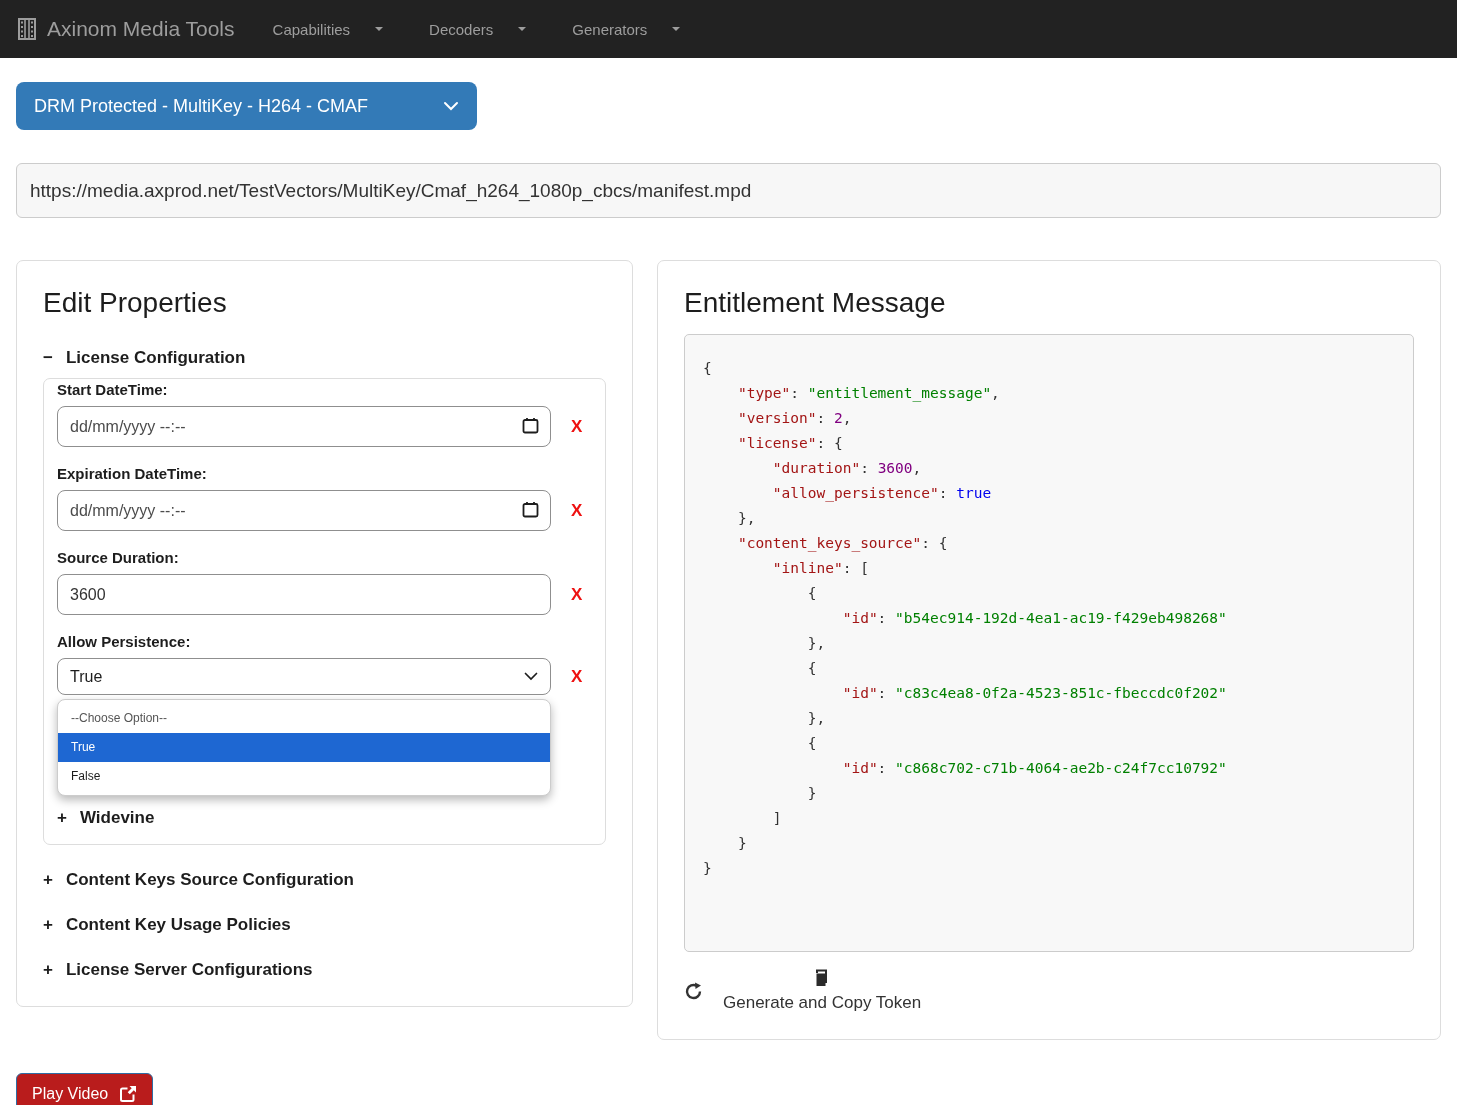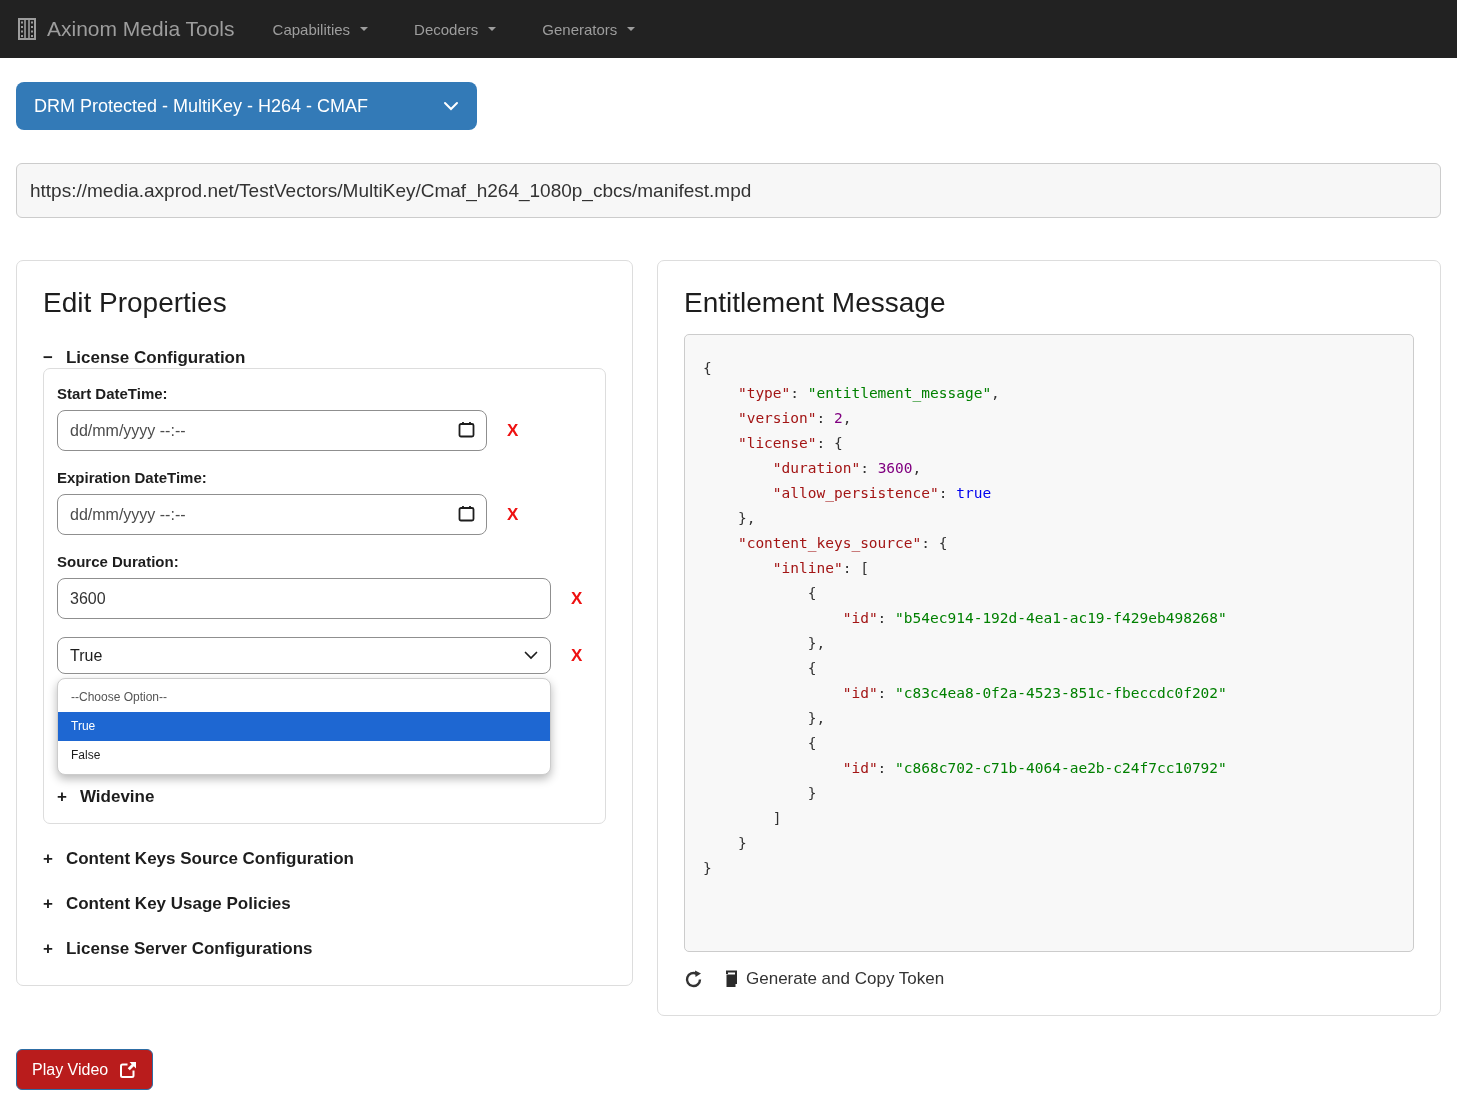--- a/index.html
+++ b/index.html
@@ -11,21 +11,21 @@
   }
 
   
   .navbar {
     height: 58px; background: #222;
     display: flex; align-items: center;
     padding: 0 16px;
   }
   .brand { display: flex; align-items: center; gap: 9px; color: #9d9d9d; font-size: 21px; cursor: default; }
   .nav-links { display: flex; margin-left: 38px; gap: 46px; }
-  .nav-item { color: #9d9d9d; font-size: 15px; display: flex; align-items: center; gap: 10px; cursor: pointer; }
+  .nav-item { color: #9d9d9d; font-size: 15px; display: flex; align-items: center; gap: 25px; cursor: pointer; }
   .caret { width: 0; height: 0; border-left: 4px solid transparent; border-right: 4px solid transparent; border-top: 4px solid #9d9d9d; }
   .nav-right { margin-left: auto; display: flex; align-items: center; gap: 20px; }
   .nav-email { color: #9d9d9d; font-size: 16px; }
   .signout-btn {
     background: #d9534f; border: 1px solid #d43f3a; color: #fff;
     font-size: 16px; border-radius: 4px; height: 38px; padding: 0 13px;
     display: flex; align-items: center; gap: 7px; cursor: pointer;
     font-family: "Liberation Sans", sans-serif;
   }
 
@@ -51,31 +51,31 @@
   .panels { display: flex; gap: 24px; margin-top: 42px; align-items: flex-start; }
   .panel { border: 1px solid #ddd; border-radius: 7px; background: #fff; padding: 26px; }
   .panel-left { width: 617px; flex: none; }
   .panel-right { flex: 1; display: flex; flex-direction: column; }
   .panel-title { font-size: 28px; font-weight: 400; color: #1d1d1d; }
 
   .section-head { display: flex; align-items: baseline; gap: 13px; font-size: 17px; font-weight: 700; color: #1d1d1d; cursor: pointer; }
   .section-head .toggle { font-weight: 700; }
   .head-license { margin-top: 29px; }
 
-  .fieldset { border: 1px solid #ddd; border-radius: 7px; padding: 16px 13px 16px; }
+  .fieldset { border: 1px solid #ddd; border-radius: 7px; margin-top: 10px; padding: 2px 13px 16px; }
   .field { margin-bottom: 18px; }
   .field-label { display: block; font-size: 15px; font-weight: 700; color: #1d1d1d; margin-bottom: 8px; }
   .input-row { display: flex; align-items: center; gap: 20px; }
   .text-input {
     width: 494px; height: 41px; border: 1px solid #8f8f8f; border-radius: 8px;
     padding: 0 12px; font-size: 16px; color: #333; background: #fff;
     font-family: "Liberation Sans", sans-serif;
   }
   .text-input::placeholder { color: #4c4c4c; opacity: 1; }
-  .datetime-wrap { position: relative; width: 430px; }
+  .datetime-wrap { position: relative; width: 494px; }
   .datetime-wrap .text-input { width: 100%; padding-right: 40px; }
   .cal-icon { position: absolute; right: 12px; top: 11px; }
   .clear-x { color: #ee1111; font-weight: 700; font-size: 17px; cursor: pointer; }
 
   .select-box {
     width: 494px; height: 37px; border: 1px solid #8f8f8f; border-radius: 8px;
     display: flex; align-items: center; justify-content: space-between;
     padding: 0 12px; font-size: 16px; color: #1d1d1d; background: #fff; cursor: pointer;
   }
   .select-popup {
@@ -100,21 +100,21 @@
     font-size: 14.5px; line-height: 25px; color: #333;
     white-space: pre; overflow: hidden;
   }
   .j-key  { color: #a31515; }
   .j-str  { color: #008000; }
   .j-num  { color: #800080; }
   .j-bool { color: #0000ee; }
 
   .gen-row { margin-top: 17px; display: flex; align-items: center; color: #333; }
   .gen-row .refresh { margin-right: 20px; cursor: pointer; display: flex; }
-  .gen-label-wrap { display: flex; align-items: center; gap: 5px; font-size: 17px; cursor: pointer; }
+  .gen-label-wrap { display: flex; align-items: center; gap: 5px; font-size: 17px; cursor: pointer; flex-direction: column; }
 
   
   .play-btn {
     margin: 33px 0 0 16px; background: #b91c1c; border: 1px solid #2e6da4; color: #fff;
     height: 41px; padding: 0 15px; border-radius: 6px; font-size: 16px;
     display: inline-flex; align-items: center; gap: 12px; cursor: pointer;
     font-family: "Liberation Sans", sans-serif;
   }
 </style>
 </head>
@@ -221,20 +221,21 @@
 
         <div class="field">
           <label class="field-label">Source Duration:</label>
           <div class="input-row">
             <input class="text-input" type="text" value="3600" style="">
             <span class="clear-x">X</span>
           </div>
         </div>
 
         <div class="field" style="margin-bottom:0;">
+          <label class="field-label">Allow Persistence:</label>
           <div class="input-row">
             <div class="select-box">
               <span>True</span>
               <span style="display:flex;">
                 <svg width="14" height="9" viewBox="0 0 14 9">
                     <path d="M1.5 1.5 L7 7 L12.5 1.5" fill="none" stroke="#1d1d1d" stroke-width="1.7" stroke-linecap="round"></path>
                   </svg>
               </span>
             </div>
             <span class="clear-x">X</span>

